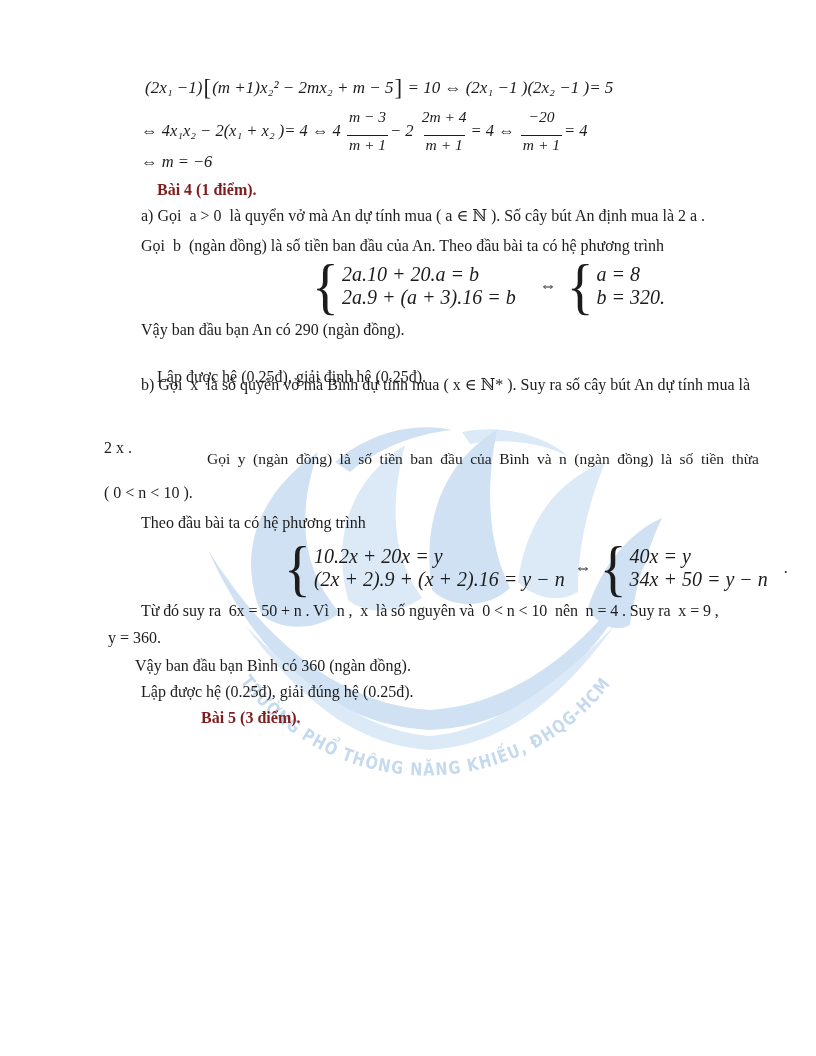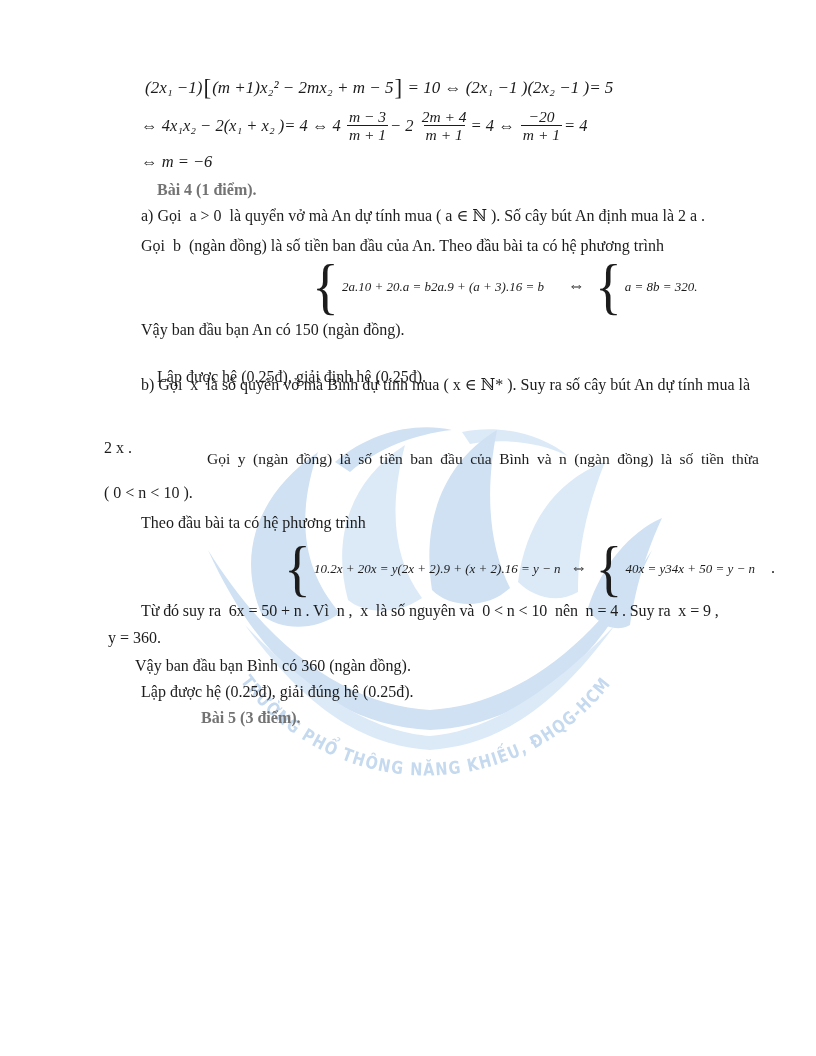--- a/index.html
+++ b/index.html
@@ -3,32 +3,32 @@
 <meta charset="utf-8">
 <style>
   html,body{margin:0;padding:0;background:#ffffff;}
   .stage{position:relative;width:816px;height:1056px;background:#ffffff;overflow:hidden;
          font-family:"Liberation Serif","DejaVu Serif",serif;color:#1c1c1c;}
   .line{position:absolute;white-space:pre;font-size:16px;line-height:20px;z-index:2;}
   .math{font-style:italic;}
   .eqflex{display:flex;align-items:center;}
   .bigbr{font-size:23px;font-style:normal;line-height:1;padding:0 1px;}
   .frac{display:inline-flex;flex-direction:column;align-items:center;font-size:15.5px;
-        line-height:1.12;margin:0 2px;font-style:italic;white-space:pre;}
+        line-height:1.12;margin:0 2px;font-style:italic;white-space:pre;gap:10px;}
   .frac .den{border-top:1.2px solid #1c1c1c;padding:0 2px;}
   .frac .num{padding:0 2px;}
   .sys{position:absolute;display:flex;align-items:center;z-index:2;}
   .brace{display:inline-block;font-size:56px;line-height:1;font-style:normal;
          transform:scaleY(1.1);transform-origin:center;font-weight:400;}
-  .rows{display:flex;flex-direction:row;row-gap:4px;margin-left:3px;font-style:italic;
-        font-size:13px;line-height:19px;white-space:pre;}
+  .rows{display:flex;flex-direction:column;row-gap:4px;margin-left:3px;font-style:italic;
+        font-size:20px;line-height:19px;white-space:pre;}
   .arrow{font-style:normal;font-size:17px;}
   .period{font-style:normal;font-size:16px;margin-left:16px;}
   .b{font-weight:400;}
-  .heading{font-weight:700;color:#737373;}
+  .heading{font-weight:700;color:#7f1d1d;}
   .just{white-space:normal;text-align:justify;text-align-last:justify;font-size:15.5px;}
   #watermark{position:absolute;left:200px;top:420px;z-index:1;}
 </style>
 </head>
 <body>
 
 <div class="stage">
 
   <svg id="watermark" width="470" height="380" viewBox="0 0 470 380">
     <path d="M135,42 C170,12 215,2 252,10 C215,14 178,28 150,52 Z" fill="#cfe1f3"></path>
@@ -83,21 +83,21 @@
       <span>2a.9 + (a + 3).16 = b</span>
     </span>
     <span class="arrow" style="margin:0 10px 0 24px;">⇔</span>
     <span class="brace">{</span>
     <span class="rows">
       <span>a = 8</span>
       <span>b = 320.</span>
     </span>
   </div>
 
-  <div class="line" style="left:141px;top:320px;">Vậy ban đầu bạn An có 150 (ngàn đồng).</div>
+  <div class="line" style="left:141px;top:320px;">Vậy ban đầu bạn An có 290 (ngàn đồng).</div>
 
   <div class="line" style="left:141px;top:347px;">
     <span>Lập được hệ </span><span class="b">(0.25đ),</span><span> giải định hệ </span><span class="b">(0.25đ).</span>
   </div>
 
   <div class="line" style="left:141px;top:375px;">b) Gọi  x  là số quyển vở mà Bình dự tính mua ( x ∈ ℕ* ). Suy ra số cây bút An dự tính mua là</div>
   <div class="line" style="left:104px;top:402px;margin-top:36px;">2 x .</div>
 
   <div class="line just" style="left:207px;top:449px;width:552px;">Gọi y (ngàn đồng) là số tiền ban đầu của Bình và n (ngàn đồng) là số tiền thừa</div>
   <div class="line" style="left:104px;top:483px;">( 0 &lt; n &lt; 10 ).</div>

